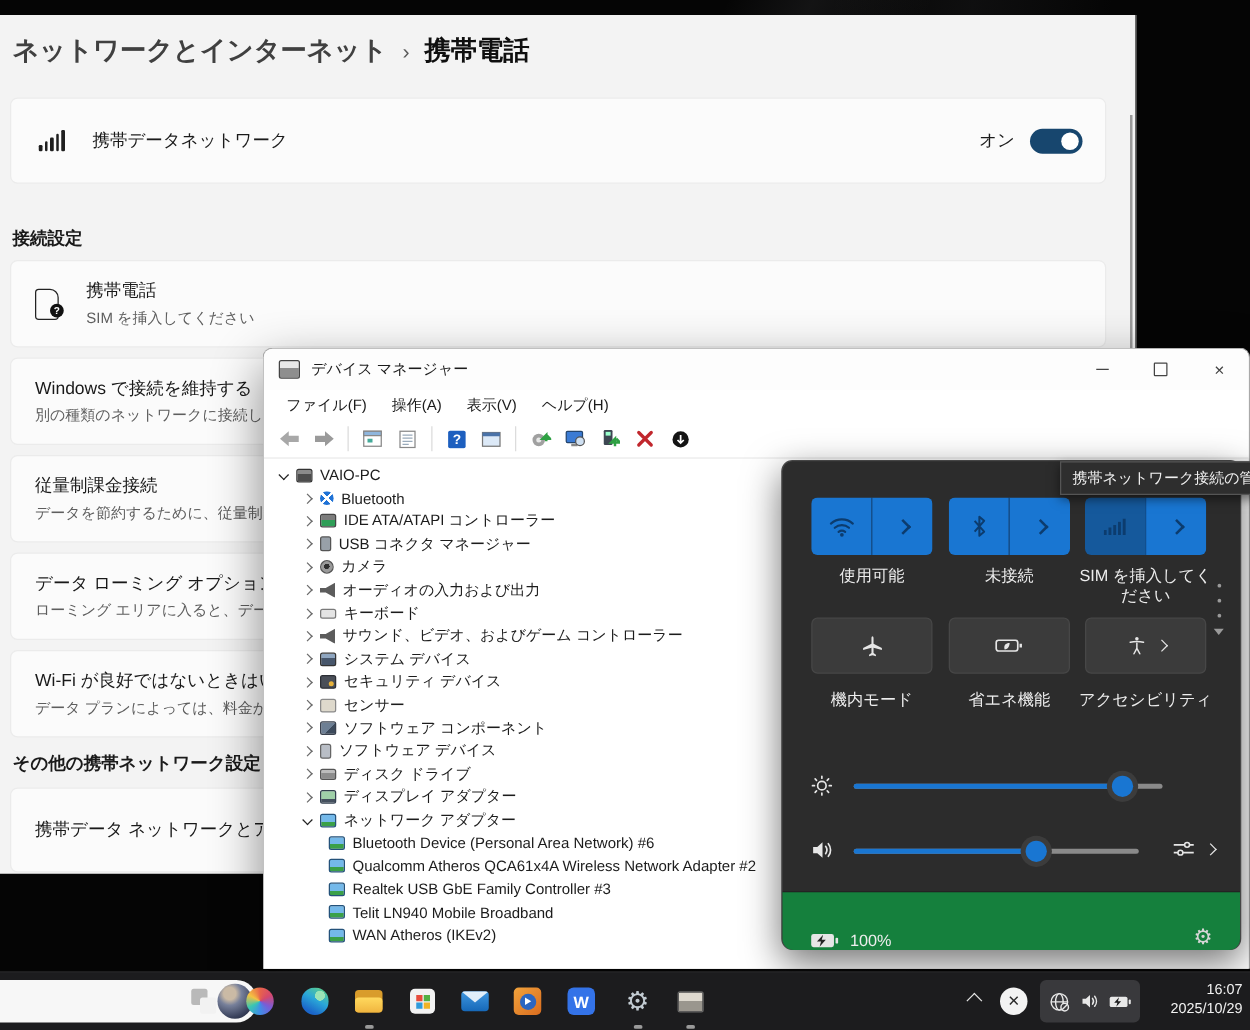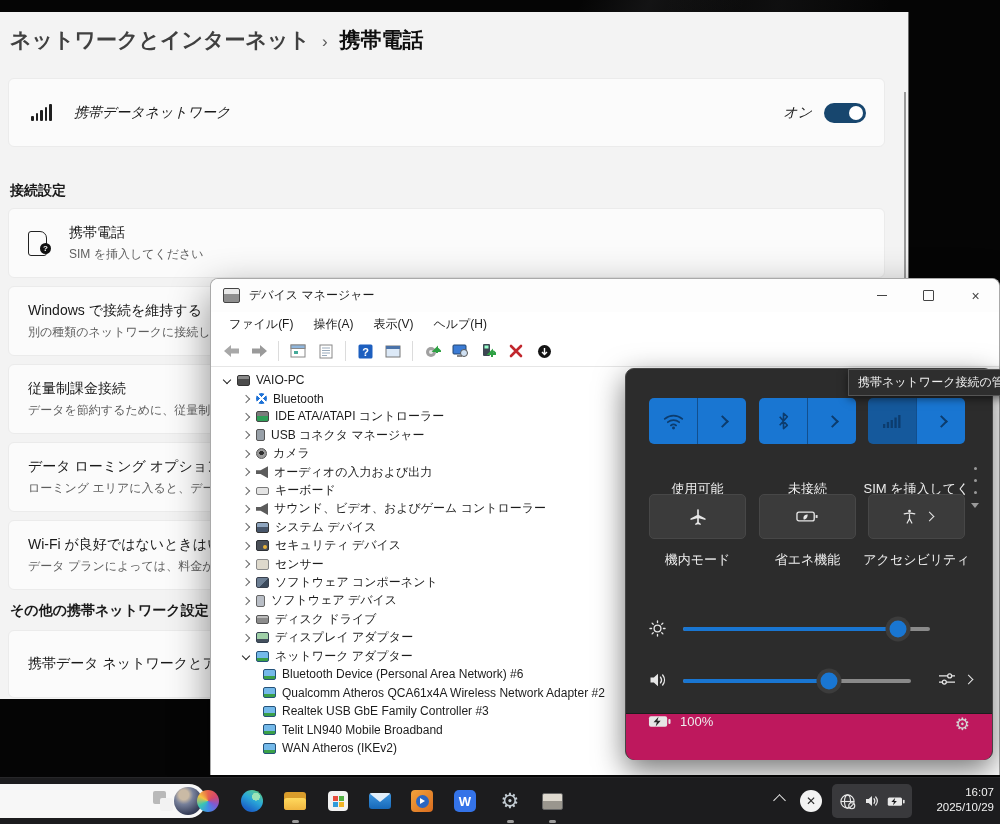--- a/index.html
+++ b/index.html
@@ -11,21 +11,21 @@
       linear-gradient(100deg, transparent 58%, rgba(200,200,210,.05) 68%, transparent 78%),
       #050505;
   }
   
   .settings-win{position:absolute;left:0;top:12px;width:908px;height:687px;background:#f3f3f3;border-right:1px solid #6b6b6b;color:#1a1a1a;z-index:1;}
   .breadcrumb{position:absolute;left:10px;top:14px;font-size:21px;display:flex;gap:12px;align-items:baseline;}
   .bc-parent{color:#404040;font-weight:600;}
   .bc-sep{color:#5a5a5a;font-size:17px;}
   .bc-current{color:#0f0f0f;font-weight:700;}
   .card{background:#fbfbfb;border:1px solid #ebebeb;border-radius:6px;width:877px;box-sizing:border-box;}
-  .toggle-card{position:absolute;left:8px;top:66px;height:69px;display:flex;align-items:center;padding:0 18px 0 22px;font-style:italic;}
+  .toggle-card{position:absolute;left:8px;top:66px;height:69px;display:flex;align-items:center;padding:0 18px 0 22px;}
   .sigbars{display:flex;align-items:flex-end;gap:2px;height:17px;margin-right:22px;}
   .sigbars i{display:block;width:2.6px;background:#1f1f1f;border-radius:1px;}
   .sigbars i:nth-child(1){height:5px}.sigbars i:nth-child(2){height:8px}.sigbars i:nth-child(3){height:11px}.sigbars i:nth-child(4){height:14px}.sigbars i:nth-child(5){height:17px}
   .toggle-label{font-size:14px;}
   .toggle-right{margin-left:auto;display:flex;align-items:center;gap:12px;font-size:14px;}
   .toggle{width:42px;height:20px;border-radius:10px;background:#17466e;position:relative;cursor:pointer;}
   .toggle::after{content:"";position:absolute;right:3px;top:3px;width:14px;height:14px;border-radius:50%;background:#fff;}
   .sec-head{position:absolute;left:10px;font-size:14px;font-weight:700;}
   .sec-head.h1{top:170px;}
   .sec-head.h2{top:590px;}
@@ -82,38 +82,38 @@
   
   .qs{position:absolute;left:625px;top:368px;width:368px;height:392px;background:#2c2c2c;border:1px solid #464646;border-radius:9px;box-shadow:0 10px 30px rgba(0,0,0,.55);z-index:3;color:#ededed;box-sizing:border-box;}
   .qs-tile{position:absolute;top:29px;width:97px;height:46px;border-radius:5px;overflow:hidden;display:flex;cursor:pointer;}
   .qs-tile .half{flex:1;display:flex;align-items:center;justify-content:center;background:#1976d2;}
   .qs-tile .half + .half{border-left:1px solid rgba(12,48,86,.55);}
   .qs-tile.cell .iconhalf{background:#15599c;}
   .t0{left:23px}.t1{left:133px}.t2{left:242px}
   .chev-navy{width:7px;height:7px;border-right:2px solid #0c3c6e;border-bottom:2px solid #0c3c6e;transform:rotate(-45deg);}
   .chev-white{width:6px;height:6px;border-right:1.6px solid #e6e6e6;border-bottom:1.6px solid #e6e6e6;transform:rotate(-45deg);}
   .qs-lab{position:absolute;width:111px;text-align:center;font-size:13px;line-height:16px;color:#ededed;}
-  .lab-top{top:84px;margin-top:28px;}
+  .lab-top{top:84px;}
   .lab-bot{top:183px;}
   .l0{left:16px}.l1{left:126px}.l2{left:235px}
   .qs-tile2{position:absolute;top:125px;width:97px;height:45px;background:#3b3b3b;border:1px solid #474747;border-radius:5px;display:flex;align-items:center;justify-content:center;gap:8px;cursor:pointer;box-sizing:border-box;}
   .qs-dots{position:absolute;left:345px;top:98px;display:flex;flex-direction:column;align-items:center;gap:9px;}
   .qs-dots i{width:3px;height:3px;border-radius:50%;background:#9a9a9a;}
   .qs-dots .tri{width:0;height:0;border-left:4px solid transparent;border-right:4px solid transparent;border-top:5px solid #9a9a9a;background:none;border-radius:0;}
   .qs-sliderrow{position:absolute;left:0;width:100%;height:24px;}
   .sr-bright{top:248px;}
   .sr-vol{top:300px;}
   .sl-icon{position:absolute;left:22px;top:2px;}
   .slider{position:absolute;top:10px;height:4px;border-radius:2px;background:#8a8a8a;cursor:pointer;}
   .sl-b{left:57px;width:247px;}
   .sl-v{left:57px;width:228px;}
   .slider .fill{position:absolute;left:0;top:0;height:100%;background:#1976d2;border-radius:2px;}
   .slider .thumb{position:absolute;top:2px;width:17px;height:17px;border-radius:50%;background:#1976d2;box-shadow:0 0 0 4px #3c3c3c;transform:translate(-50%,-50%);cursor:grab;}
   .vol-extra{position:absolute;left:312px;top:2px;display:flex;align-items:center;gap:9px;}
-  .qs-bottom{position:absolute;left:0;top:344px;width:100%;height:47px;background:#be185d;border-top:1px solid #1d1d1d;border-radius:0 0 9px 9px;display:flex;align-items:flex-start;padding:0 22px;box-sizing:border-box;}
+  .qs-bottom{position:absolute;left:0;top:344px;width:100%;height:47px;background:#15803d;border-top:1px solid #1d1d1d;border-radius:0 0 9px 9px;display:flex;align-items:flex-end;padding:0 22px;box-sizing:border-box;}
   .qs-batt{display:flex;align-items:center;gap:9px;font-size:13px;}
   .qs-gear{margin-left:auto;font-family:"DejaVu Sans",sans-serif;font-size:17px;color:#d6d6d6;cursor:pointer;}
   
   .tooltip{position:absolute;left:848px;top:369px;height:25px;line-height:25px;padding:0 9px;background:#2e2e2e;border:1px solid #555;color:#f0f0f0;font-size:12px;white-space:nowrap;z-index:4;box-shadow:0 3px 8px rgba(0,0,0,.5);}
   
   .taskbar{position:absolute;left:0;bottom:0;width:1000px;height:46px;background:#1c1c1e;border-top:1px solid rgba(255,255,255,.05);z-index:5;}
   .search-pill{position:absolute;left:0;top:6px;width:206px;height:34px;background:#f7f7f7;border-radius:0 17px 17px 0;cursor:pointer;}
   .search-img{position:absolute;right:4px;top:3px;width:28px;height:28px;border-radius:50%;background:radial-gradient(circle at 35% 28%,#cabaa5 0 18%,#77809a 35%,#39415c 70%,#161a29 100%);}
   .tb-ic{position:absolute;top:11px;width:24px;height:24px;display:flex;align-items:center;justify-content:center;cursor:pointer;}
   .indicator{position:absolute;top:42px;width:7px;height:3px;border-radius:2px;background:#9a9a9a;}

